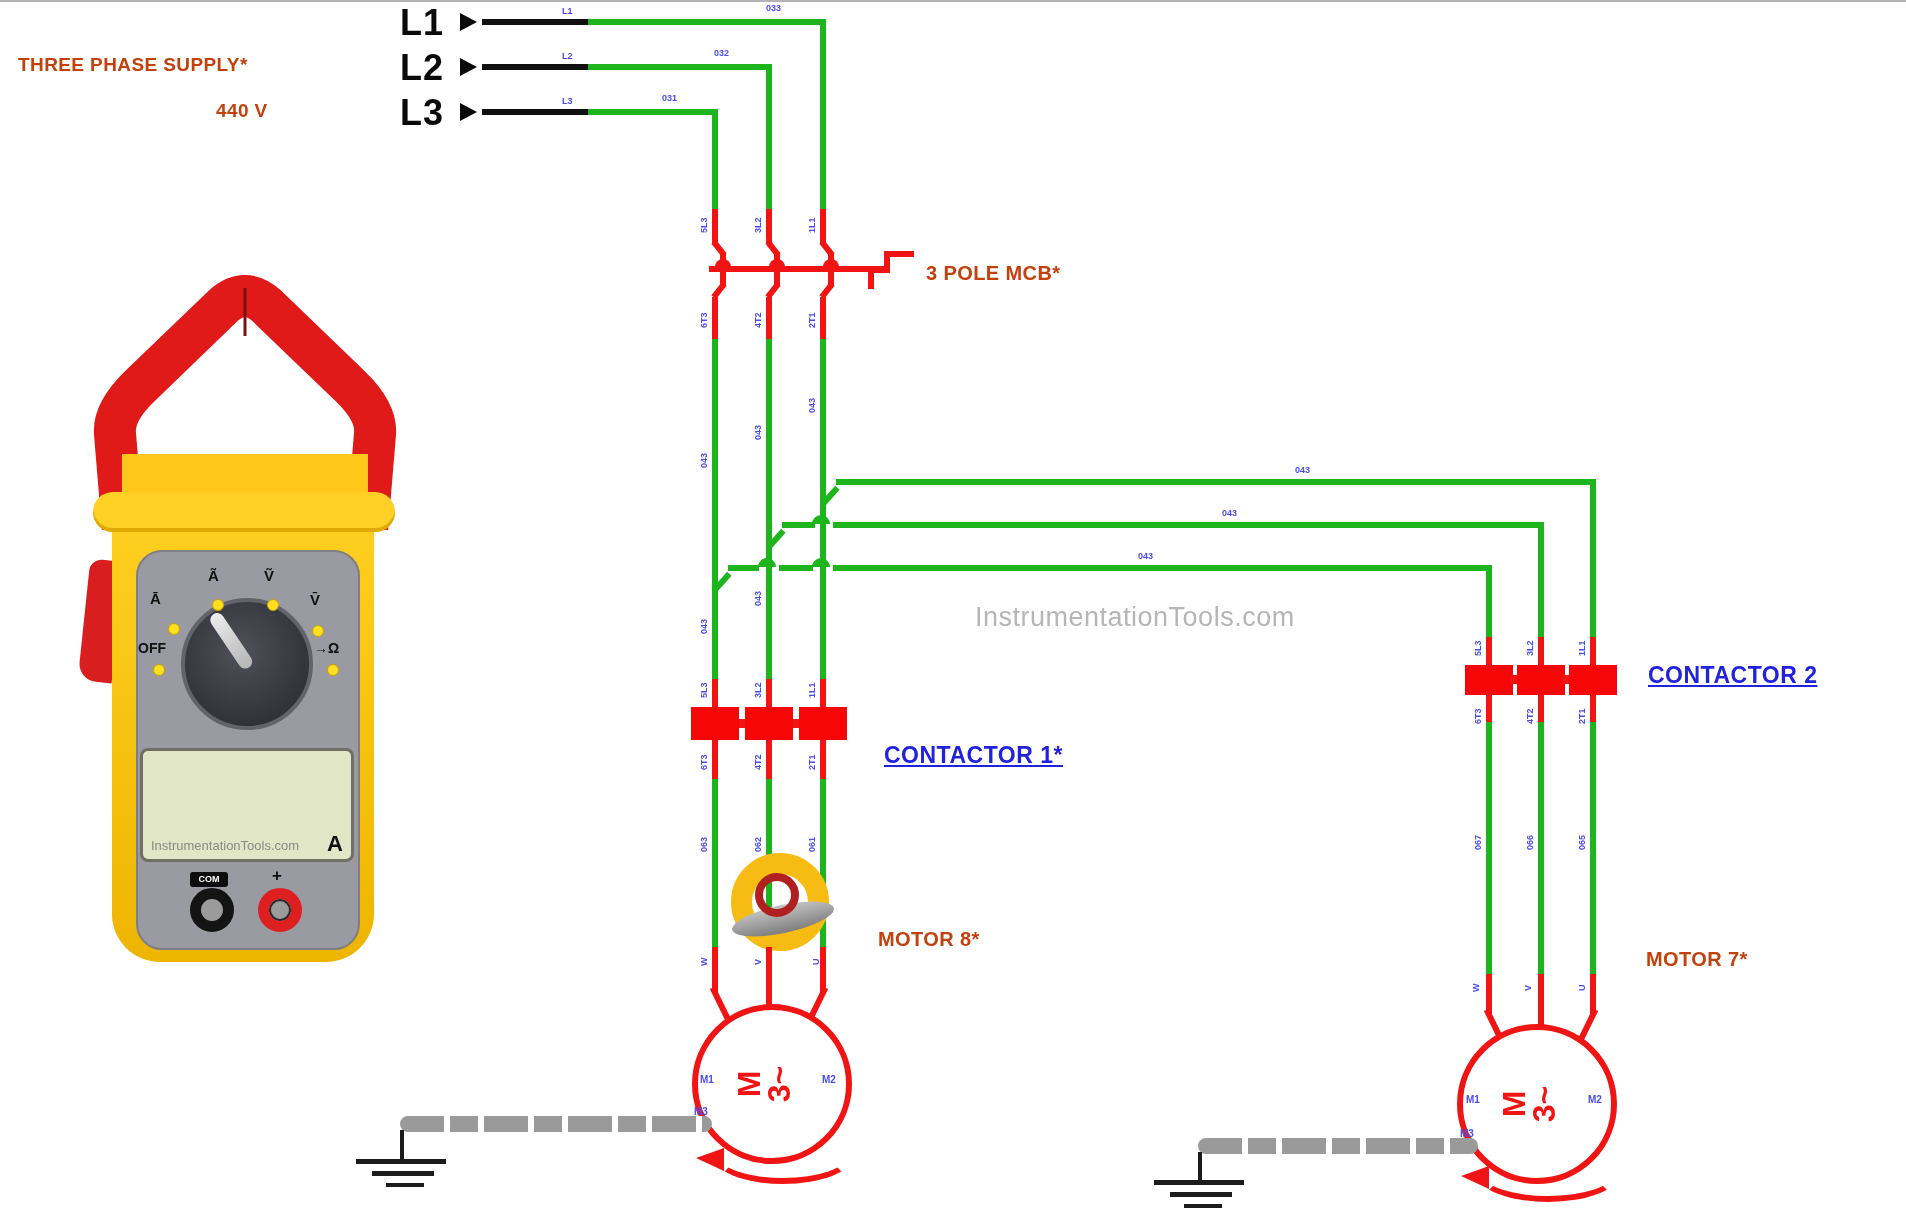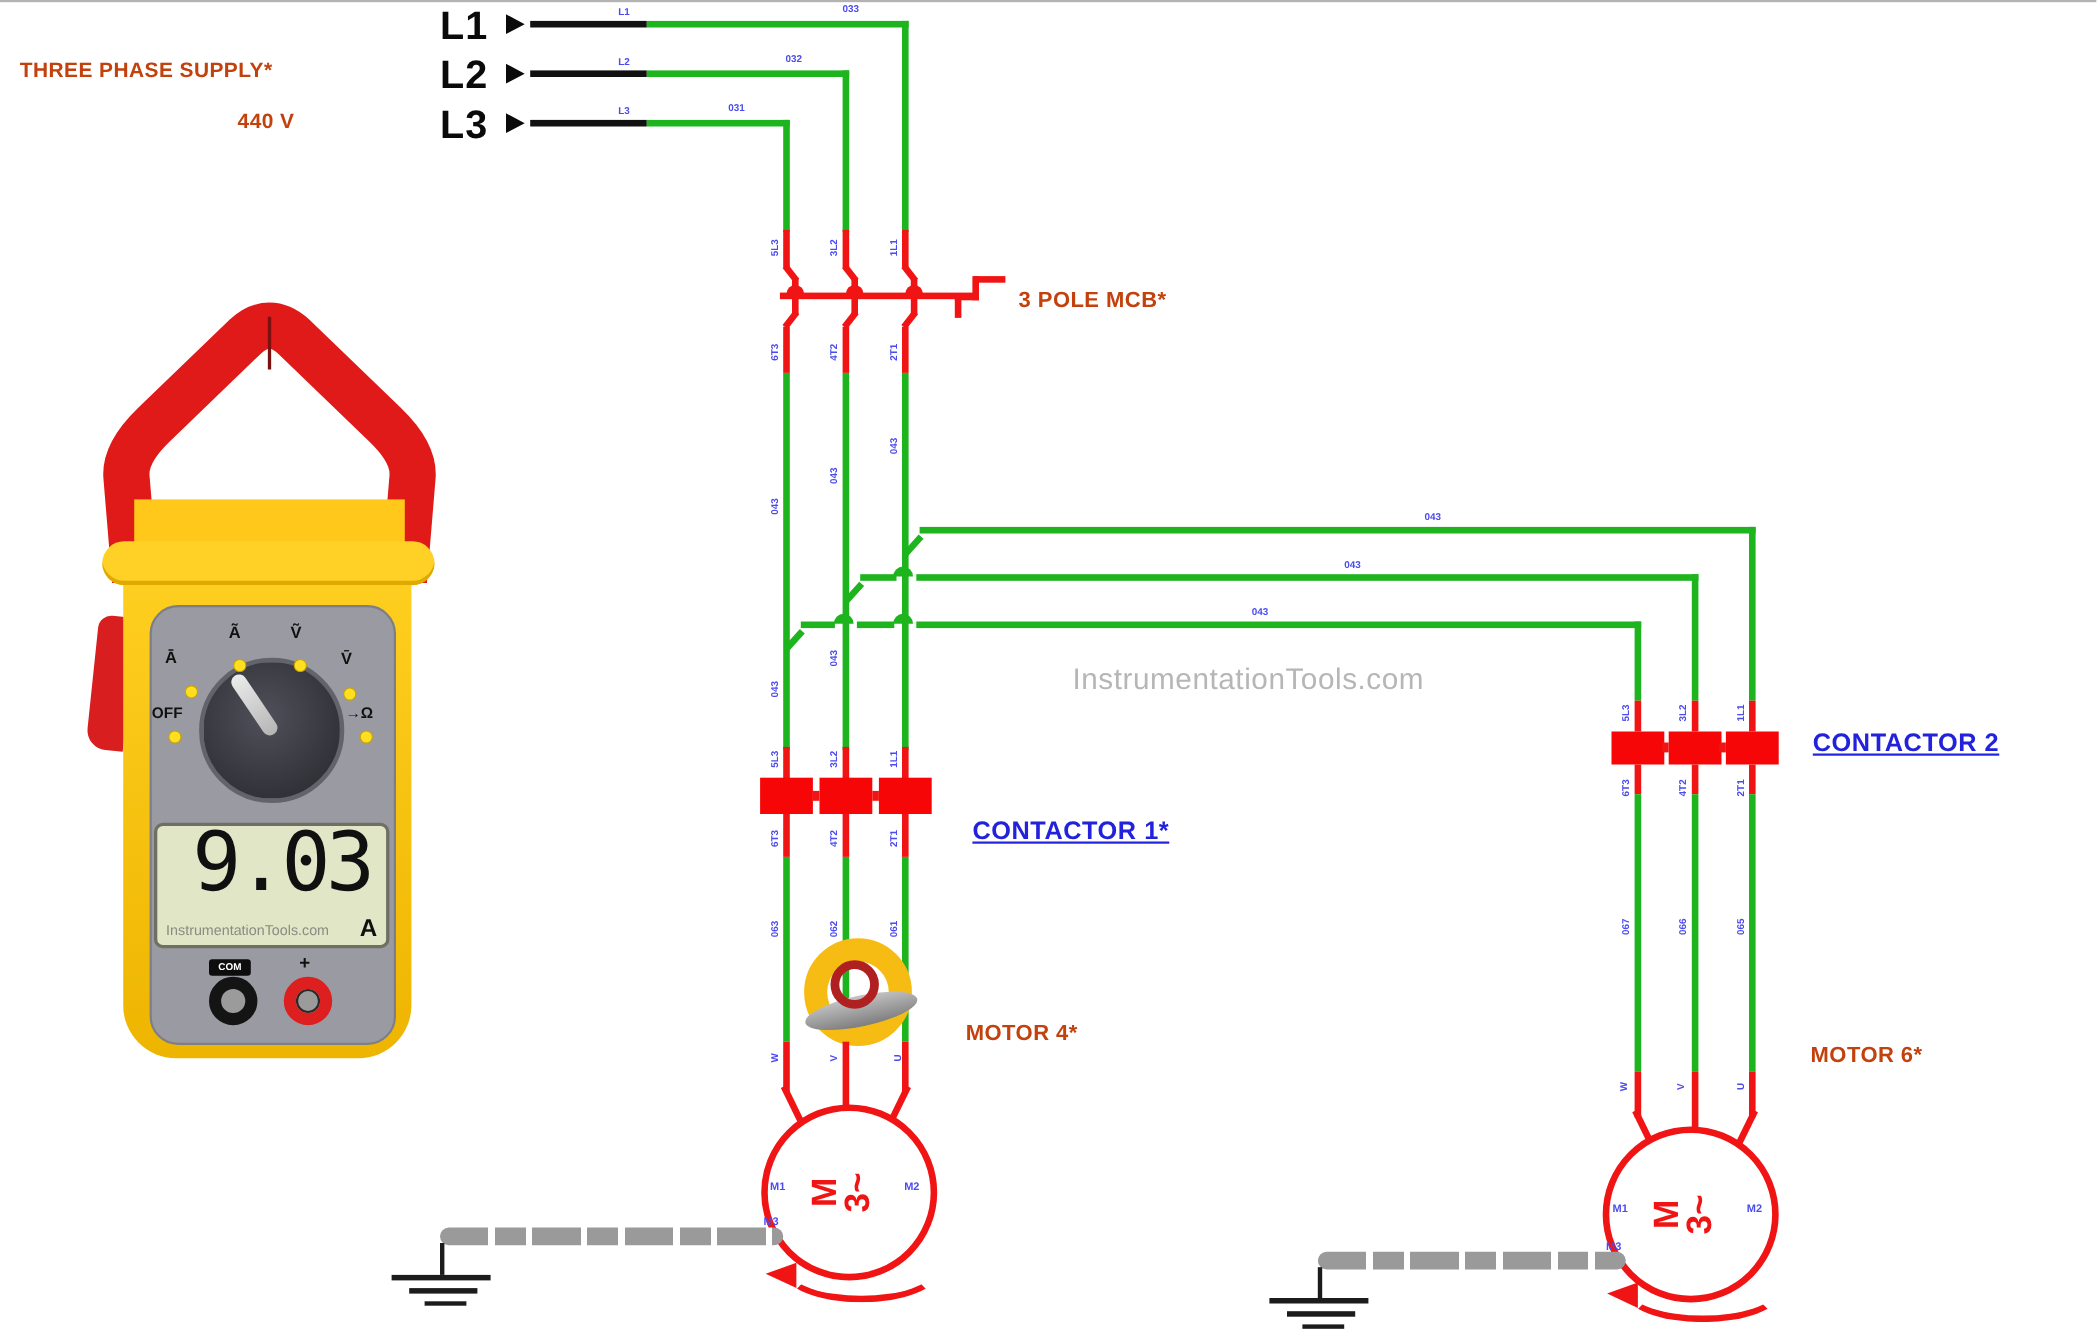--- a/index.html
+++ b/index.html
@@ -179,21 +179,21 @@
   <div class="rw" style="left:815px;top:984px;width:6px;height:34px;transform:rotate(26deg);"></div>
 
   <div class="circleM" style="left:692px;top:1002px;"></div>
   <div class="msym" style="left:722px;top:1044px;">
     <div>M</div>
     <div>3~</div>
   </div>
   <div class="mtag" style="left:700px;top:1072px;">M1</div>
   <div class="mtag" style="left:822px;top:1072px;">M2</div>
   <div class="mtag" style="left:694px;top:1104px;">M3</div>
-  <div class="cap" style="left:878px;top:926px;font-size:20px;">MOTOR 4*</div>
+  <div class="cap" style="left:878px;top:926px;font-size:20px;">MOTOR 8*</div>
   <div class="shaft" style="left:400px;top:1114px;width:312px;"></div>
   <div class="gnd" style="left:400px;top:1128px;width:4px;height:29px;"></div>
   <div class="gnd" style="left:356px;top:1157px;width:90px;height:5px;"></div>
   <div class="gnd" style="left:372px;top:1169px;width:62px;height:5px;"></div>
   <div class="gnd" style="left:386px;top:1181px;width:38px;height:4px;"></div>
   <div class="arc" style="left:712px;top:1124px;width:130px;height:46px;"></div>
   <div class="ahead" style="left:696px;top:1146px;"></div>
 
   <div class="rw" style="left:1486px;top:635px;width:6px;height:28px;"></div>
   <div class="rw" style="left:1538px;top:635px;width:6px;height:28px;"></div>
@@ -230,21 +230,21 @@
   <div class="rw" style="left:1585px;top:1006px;width:6px;height:34px;transform:rotate(26deg);"></div>
 
   <div class="circleM" style="left:1457px;top:1022px;"></div>
   <div class="msym" style="left:1487px;top:1064px;">
     <div>M</div>
     <div>3~</div>
   </div>
   <div class="mtag" style="left:1466px;top:1092px;">M1</div>
   <div class="mtag" style="left:1588px;top:1092px;">M2</div>
   <div class="mtag" style="left:1460px;top:1126px;">M3</div>
-  <div class="cap" style="left:1646px;top:946px;font-size:20px;">MOTOR 6*</div>
+  <div class="cap" style="left:1646px;top:946px;font-size:20px;">MOTOR 7*</div>
   <div class="shaft" style="left:1198px;top:1136px;width:280px;"></div>
   <div class="gnd" style="left:1198px;top:1150px;width:4px;height:28px;"></div>
   <div class="gnd" style="left:1154px;top:1178px;width:90px;height:5px;"></div>
   <div class="gnd" style="left:1170px;top:1190px;width:62px;height:5px;"></div>
   <div class="gnd" style="left:1184px;top:1202px;width:38px;height:4px;"></div>
   <div class="arc" style="left:1477px;top:1144px;width:130px;height:44px;"></div>
   <div class="ahead" style="left:1461px;top:1164px;"></div>
 
   <svg style="position:absolute;left:85px;top:272px;z-index:1;" width="320" height="256" viewBox="0 0 320 256">
     <path d="M 38 256 L 30 160 Q 28 138 55 112 L 138 32 Q 160 12 182 32 L 265 112 Q 292 138 290 160 L 282 256" fill="none" stroke="#e01919" stroke-width="42" stroke-linejoin="round" stroke-linecap="round"></path>
@@ -266,21 +266,20 @@
   <div class="dlab" style="left:138px;top:638px;font-size:14px;z-index:5;">OFF</div>
   <div class="dlab" style="left:314px;top:638px;font-size:14px;z-index:5;">→Ω</div>
   <div class="dot" style="left:212px;top:597px;z-index:5;"></div>
   <div class="dot" style="left:267px;top:597px;z-index:5;"></div>
   <div class="dot" style="left:168px;top:621px;z-index:5;"></div>
   <div class="dot" style="left:312px;top:623px;z-index:5;"></div>
   <div class="dot" style="left:153px;top:662px;z-index:5;"></div>
   <div class="dot" style="left:327px;top:662px;z-index:5;"></div>
 
   <div style="position:absolute;left:140px;top:746px;width:214px;height:114px;background:#e0e6c6;border:3px solid #6f6f63;border-radius:8px;box-sizing:border-box;z-index:5;">
-    <span style="position:absolute;right:14px;top:-10px;font:400 74px 'DejaVu Sans Mono',monospace;letter-spacing:-4px;color:#101010;">9.03</span>
     <span style="position:absolute;right:8px;bottom:2px;font:bold 22px 'Liberation Sans',sans-serif;color:#101010;">A</span>
     <span style="position:absolute;left:8px;bottom:6px;font:13px 'Liberation Sans',sans-serif;color:#8b8b82;">InstrumentationTools.com</span>
   </div>
 
   <div style="position:absolute;left:190px;top:870px;width:38px;height:15px;background:#0d0d0d;border-radius:3px;color:#fff;font:bold 9px 'Liberation Sans',sans-serif;text-align:center;line-height:15px;z-index:5;">COM</div>
   <div style="position:absolute;left:190px;top:886px;width:44px;height:44px;border-radius:50%;border:11px solid #141414;background:#9b9b9b;box-sizing:border-box;z-index:5;"></div>
   <div style="position:absolute;left:272px;top:864px;font:bold 17px 'Liberation Sans',sans-serif;color:#101010;z-index:5;">+</div>
   <div style="position:absolute;left:258px;top:886px;width:44px;height:44px;border-radius:50%;border:11px solid #dd1f1f;background:#9b9b9b;box-sizing:border-box;box-shadow:0 0 0 2px #2a2a2a inset;z-index:5;"></div>
 
 </div>

